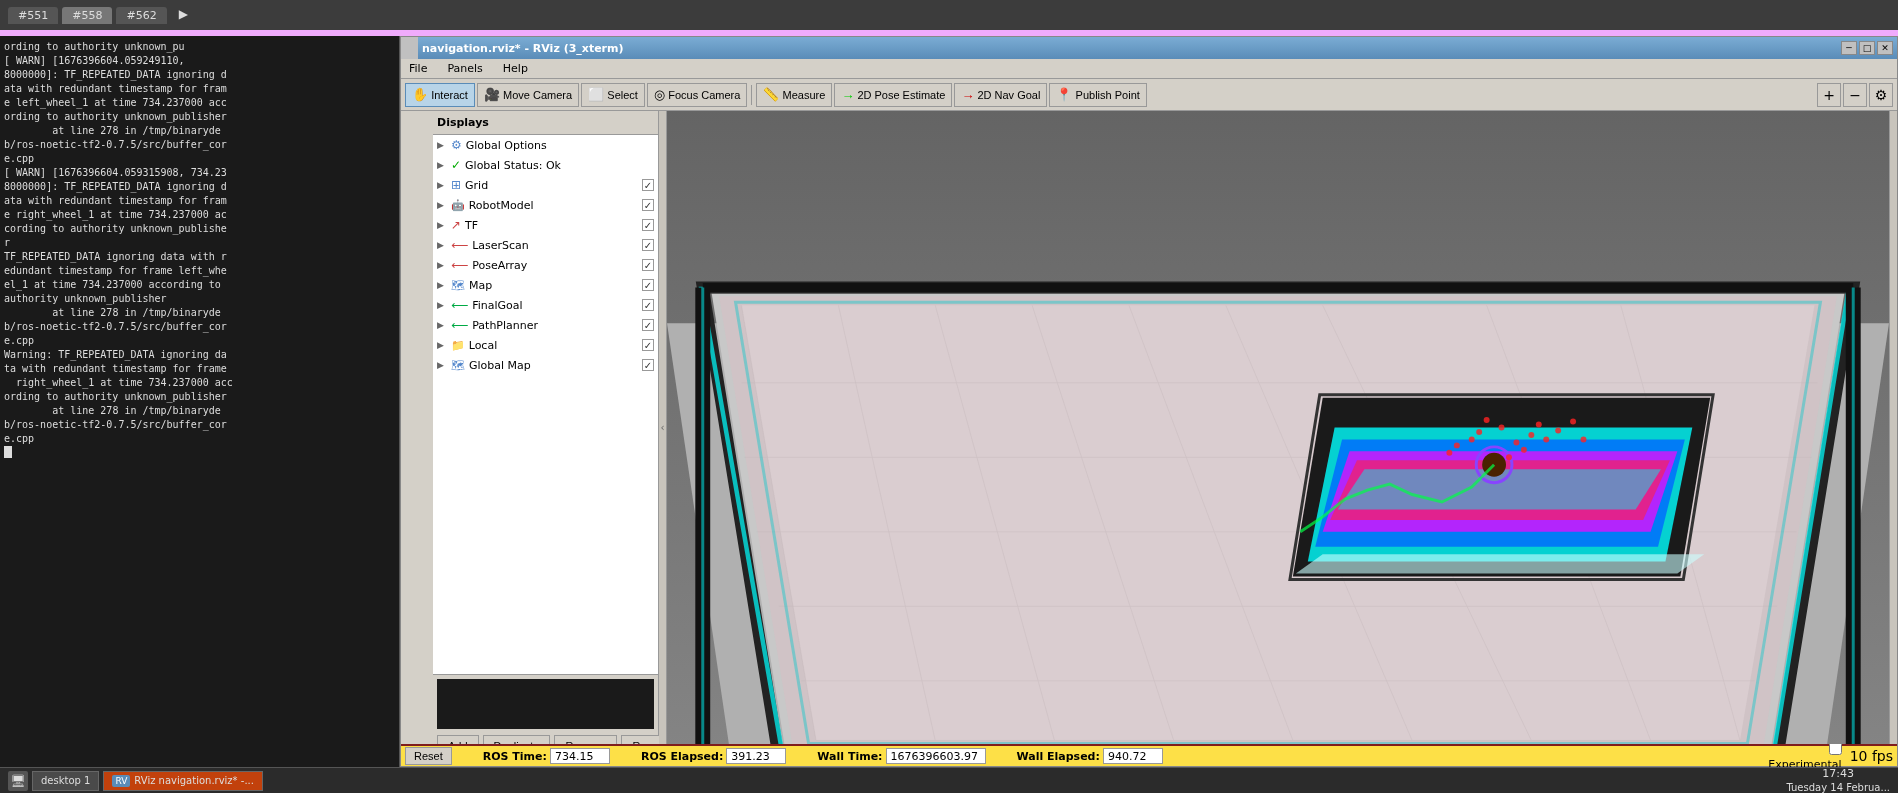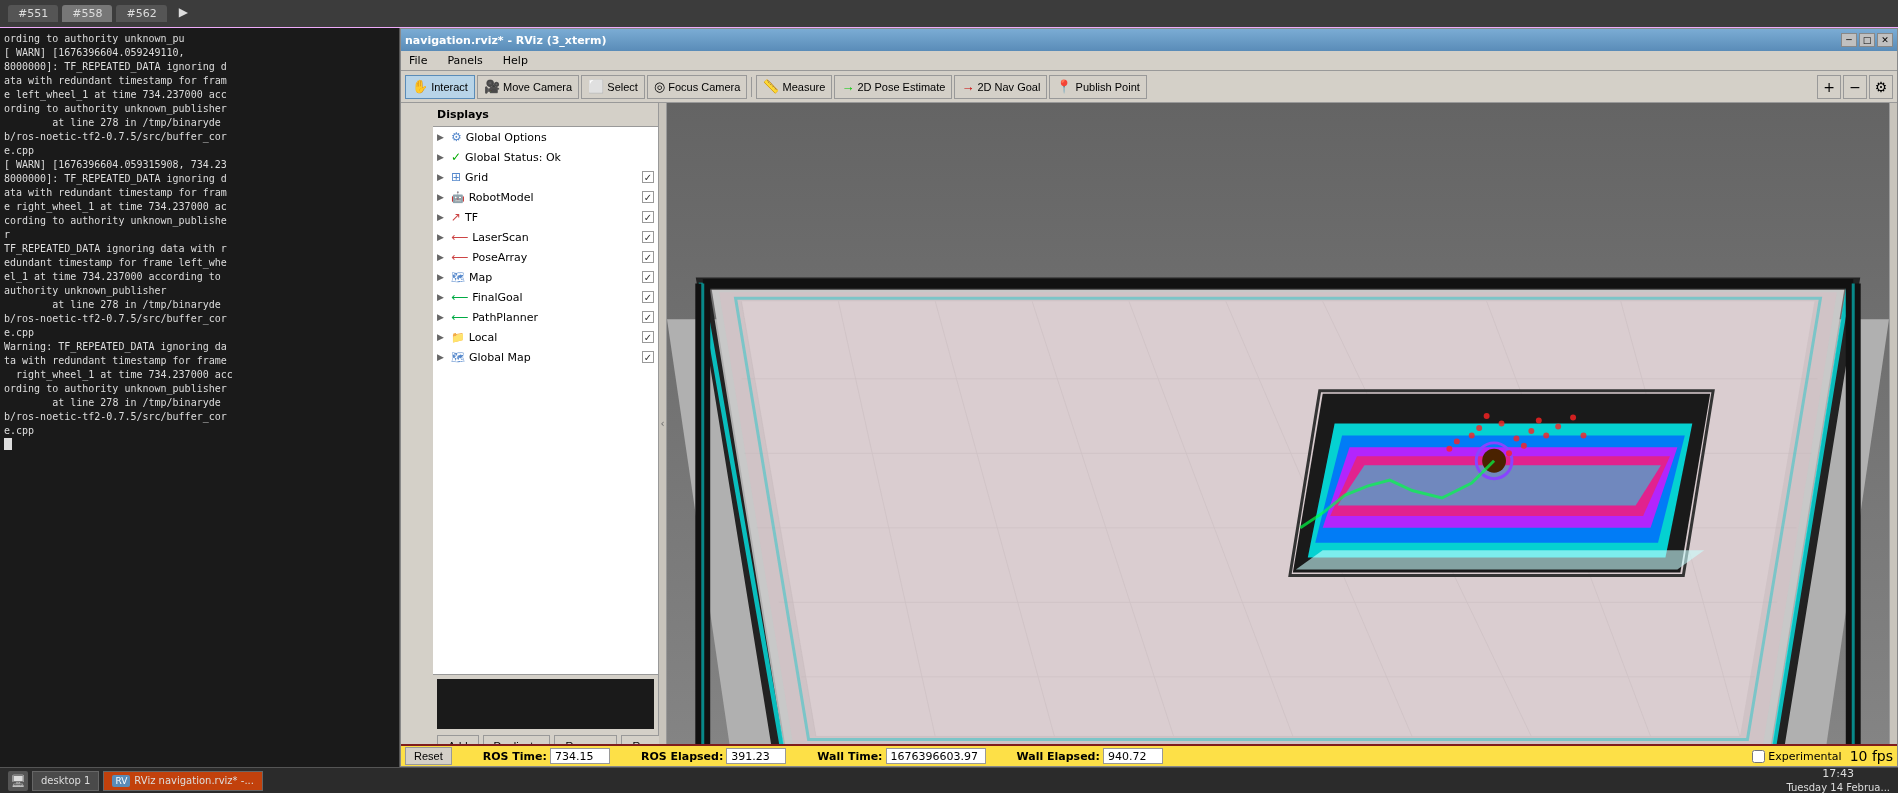--- a/index.html
+++ b/index.html
@@ -10,25 +10,25 @@
       color: #ddd;
       width: 1898px;
       height: 793px;
       overflow: hidden;
       display: flex;
       flex-direction: column;
     }
 
     
     .taskbar {
-      height: 28px;
+      height: 36px;
       background: #3c3c3c;
       display: flex;
       align-items: center;
-      border-bottom: 1px solid #f0abfc;
+      border-bottom: 6px solid #f0abfc;
       flex-shrink: 0;
     }
     .taskbar-tabs {
       display: flex;
       gap: 4px;
       padding: 0 8px;
       flex: 1;
     }
     .taskbar-tab {
       background: #555;
@@ -90,20 +90,21 @@
 
     
     .rviz-titlebar {
       height: 22px;
       background: linear-gradient(to bottom, #7bacd4, #5a8cb8);
       display: flex;
       align-items: center;
       justify-content: space-between;
       padding: 0 4px;
       flex-shrink: 0;
+      margin-left: 17px;
     }
     .rviz-title {
       color: white;
       font-size: 11px;
       font-weight: bold;
     }
     .rviz-titlebar-buttons {
       display: flex;
       gap: 2px;
     }
@@ -357,20 +358,21 @@
       background: #d4d0c8;
       border: 1px solid #999;
       font-size: 11px;
       cursor: pointer;
       color: #000;
     }
     .experimental-check {
       display: flex;
       align-items: flex-end;
       gap: 3px;
+      flex-direction: column;
     }
     .fps-label {
       font-size: 14px;
       color: #000;
     }
 
     
     .system-taskbar {
       height: 26px;
       background: #2b2b2b;

